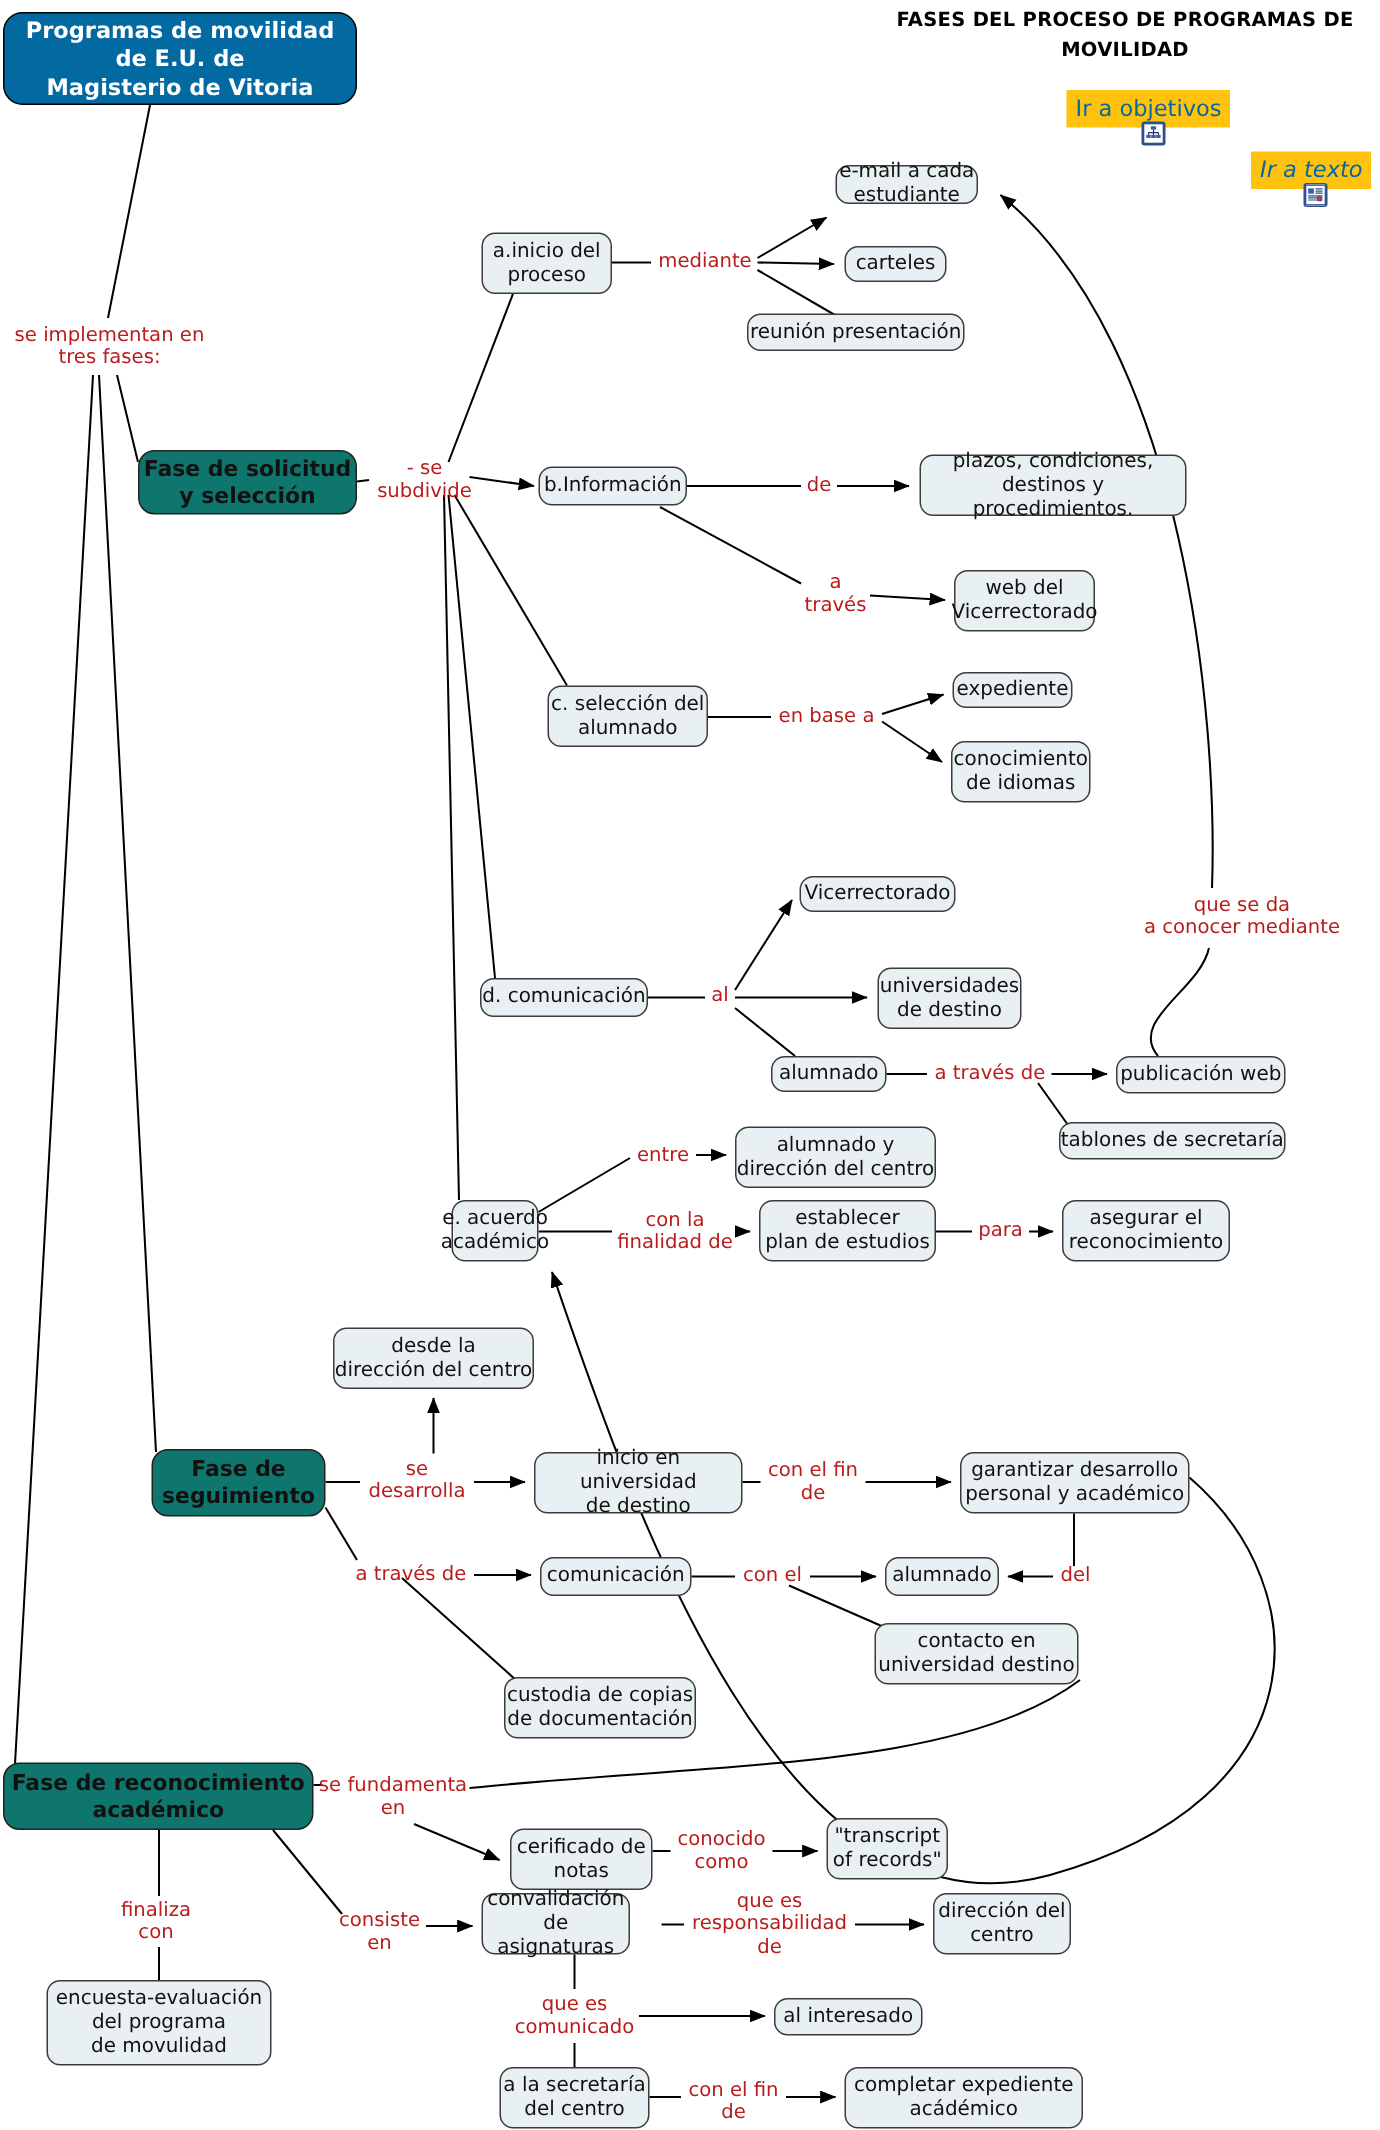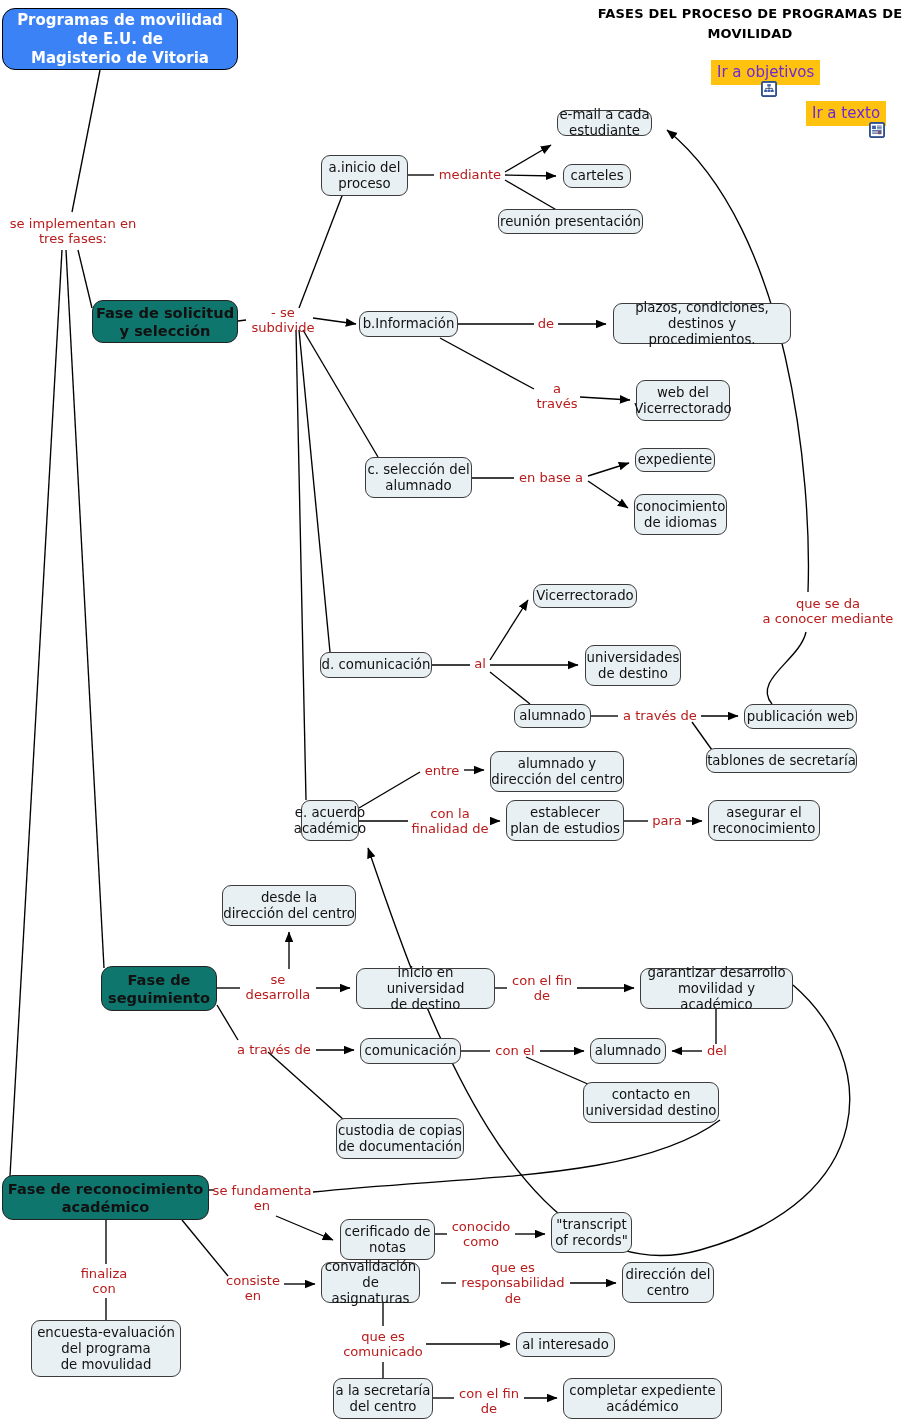--- a/index.html
+++ b/index.html
@@ -31,28 +31,28 @@
   #header-title {
     left: 580px;
     top: 4px;
     width: 340px;
     font-size: 13px;
     line-height: 20px;
   }
   .linkbox {
     position: absolute;
     background: #ffc20e;
-    color: #6d28d9;
+    color: #0369a1;
     font-size: 15px;
     line-height: 20px;
     padding: 2px 6px 3px 6px;
     white-space: nowrap;
   }
   #link-objetivos { left: 711px; top: 60px; }
-  #link-texto { left: 806px; top: 101px; }
+  #link-texto { left: 834px; top: 101px; font-style: italic; }
   .linkicon {
     position: absolute;
     width: 16px;
     height: 16px;
     background: #fdfdfd;
     border: 1px solid #2f4f8f;
     border-radius: 2px;
     box-sizing: border-box;
   }
   #icon-objetivos { left: 761px; top: 81px; }
@@ -79,21 +79,21 @@
   }
   .node.phase {
     background: #0f766e;
     border: 1.6px solid #222;
     font-weight: bold;
     font-size: 14.6px;
     line-height: 18px;
     border-radius: 11px;
   }
   .node.root {
-    background: #3b82f6;
+    background: #0369a1;
     border: 1px solid #000;
     color: #ffffff;
     font-weight: bold;
     font-size: 15px;
     line-height: 19px;
     border-radius: 13px;
   }
   .label {
     position: absolute;
     box-sizing: border-box;
@@ -278,21 +278,21 @@
 dirección del centro</div>
     <div class="node concept" style="left: 506px; top: 800px; width: 118px; height: 41px;">establecer
 plan de estudios</div>
     <div class="node concept" style="left: 708px; top: 800px; width: 112px; height: 41px;">asegurar el
 reconocimiento</div>
     <div class="node concept" style="left: 222px; top: 885px; width: 134px; height: 41px;">desde la
 dirección del centro</div>
     <div class="node concept" style="left: 356px; top: 968px; width: 139px; height: 41px;">inicio en universidad
 de destino</div>
     <div class="node concept" style="left: 640px; top: 968px; width: 153px; height: 41px;">garantizar desarrollo
-movilidad y académico</div>
+personal y académico</div>
     <div class="node concept" style="left: 360px; top: 1038px; width: 101px; height: 26px;">comunicación</div>
     <div class="node concept" style="left: 590px; top: 1038px; width: 76px; height: 26px;">alumnado</div>
     <div class="node concept" style="left: 583px; top: 1082px; width: 136px; height: 41px;">contacto en
 universidad destino</div>
     <div class="node concept" style="left: 336px; top: 1118px; width: 128px; height: 41px;">custodia de copias
 de documentación</div>
     <div class="node concept" style="left: 340px; top: 1219px; width: 95px; height: 41px;">cerificado de
 notas</div>
     <div class="node concept" style="left: 551px; top: 1212px; width: 81px; height: 41px;">"transcript
 of records"</div>

